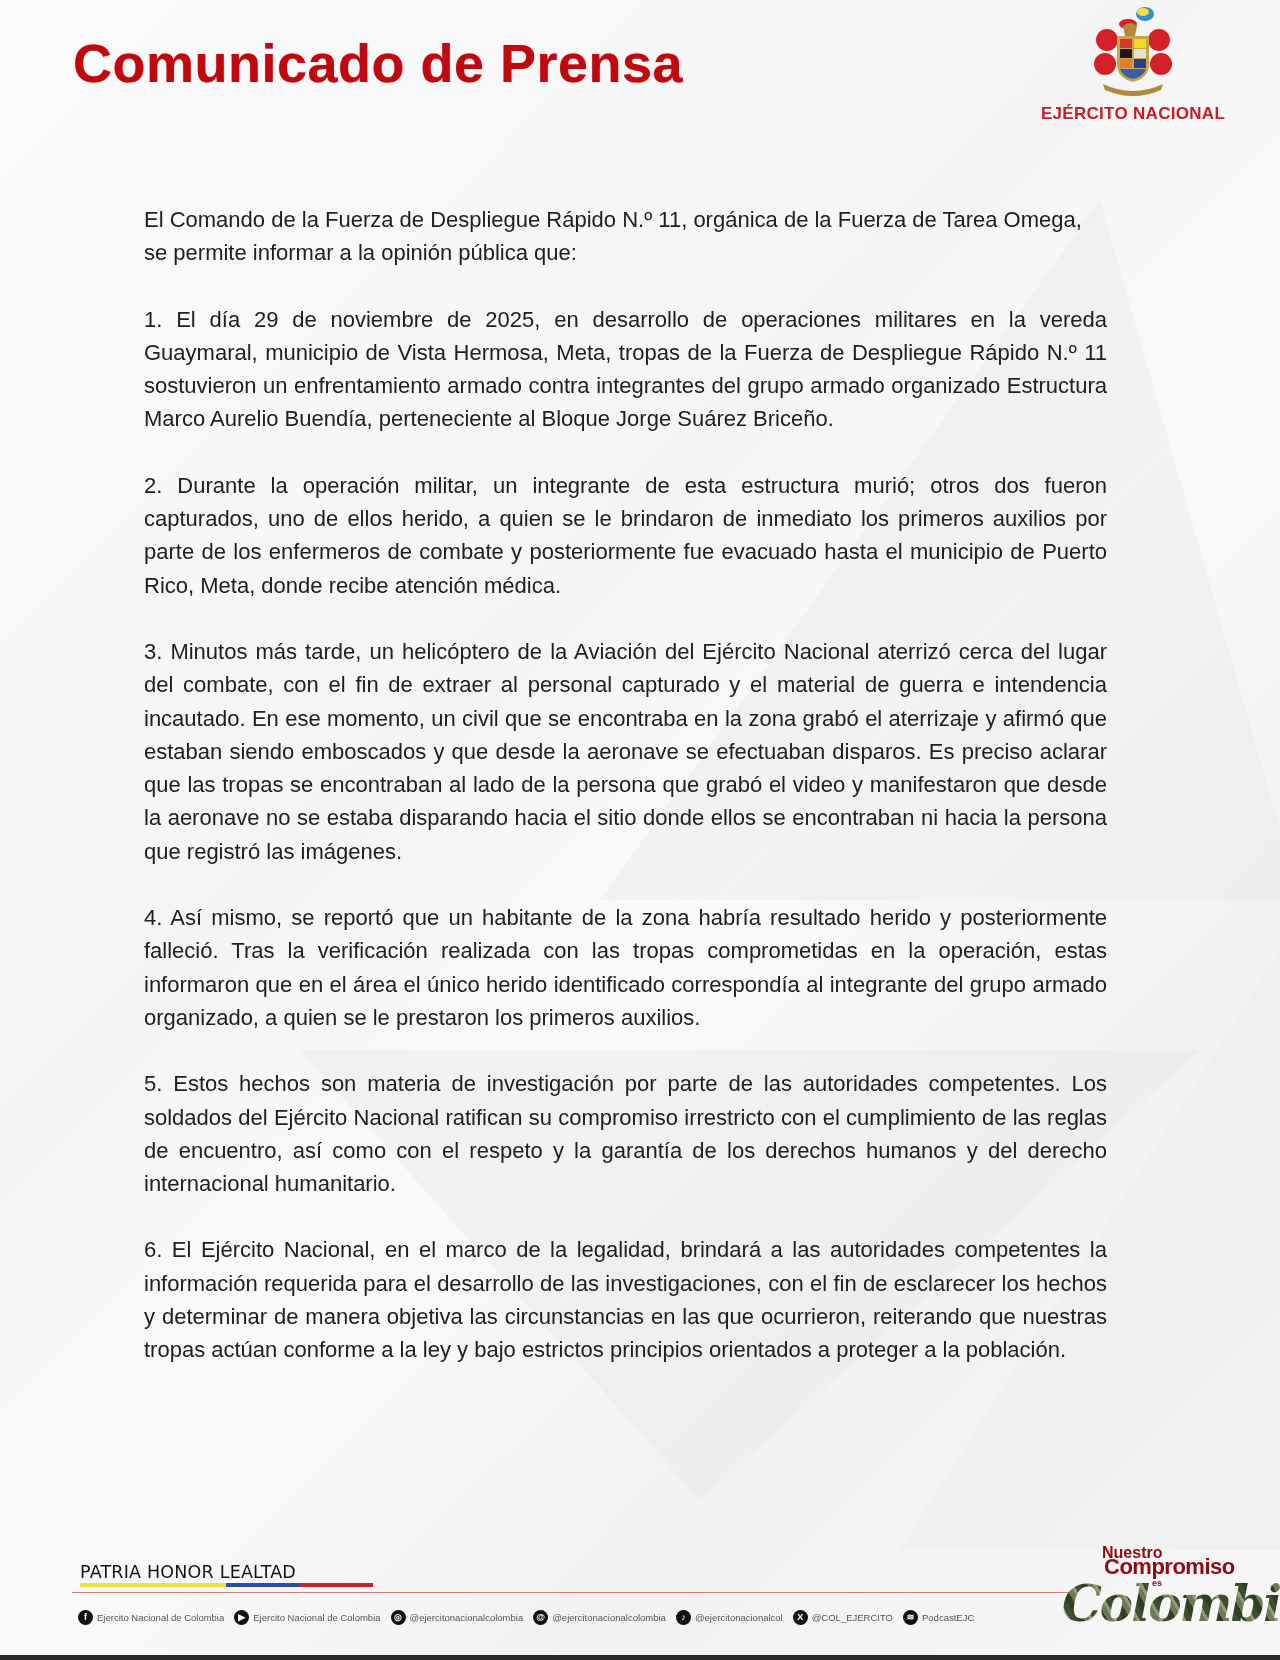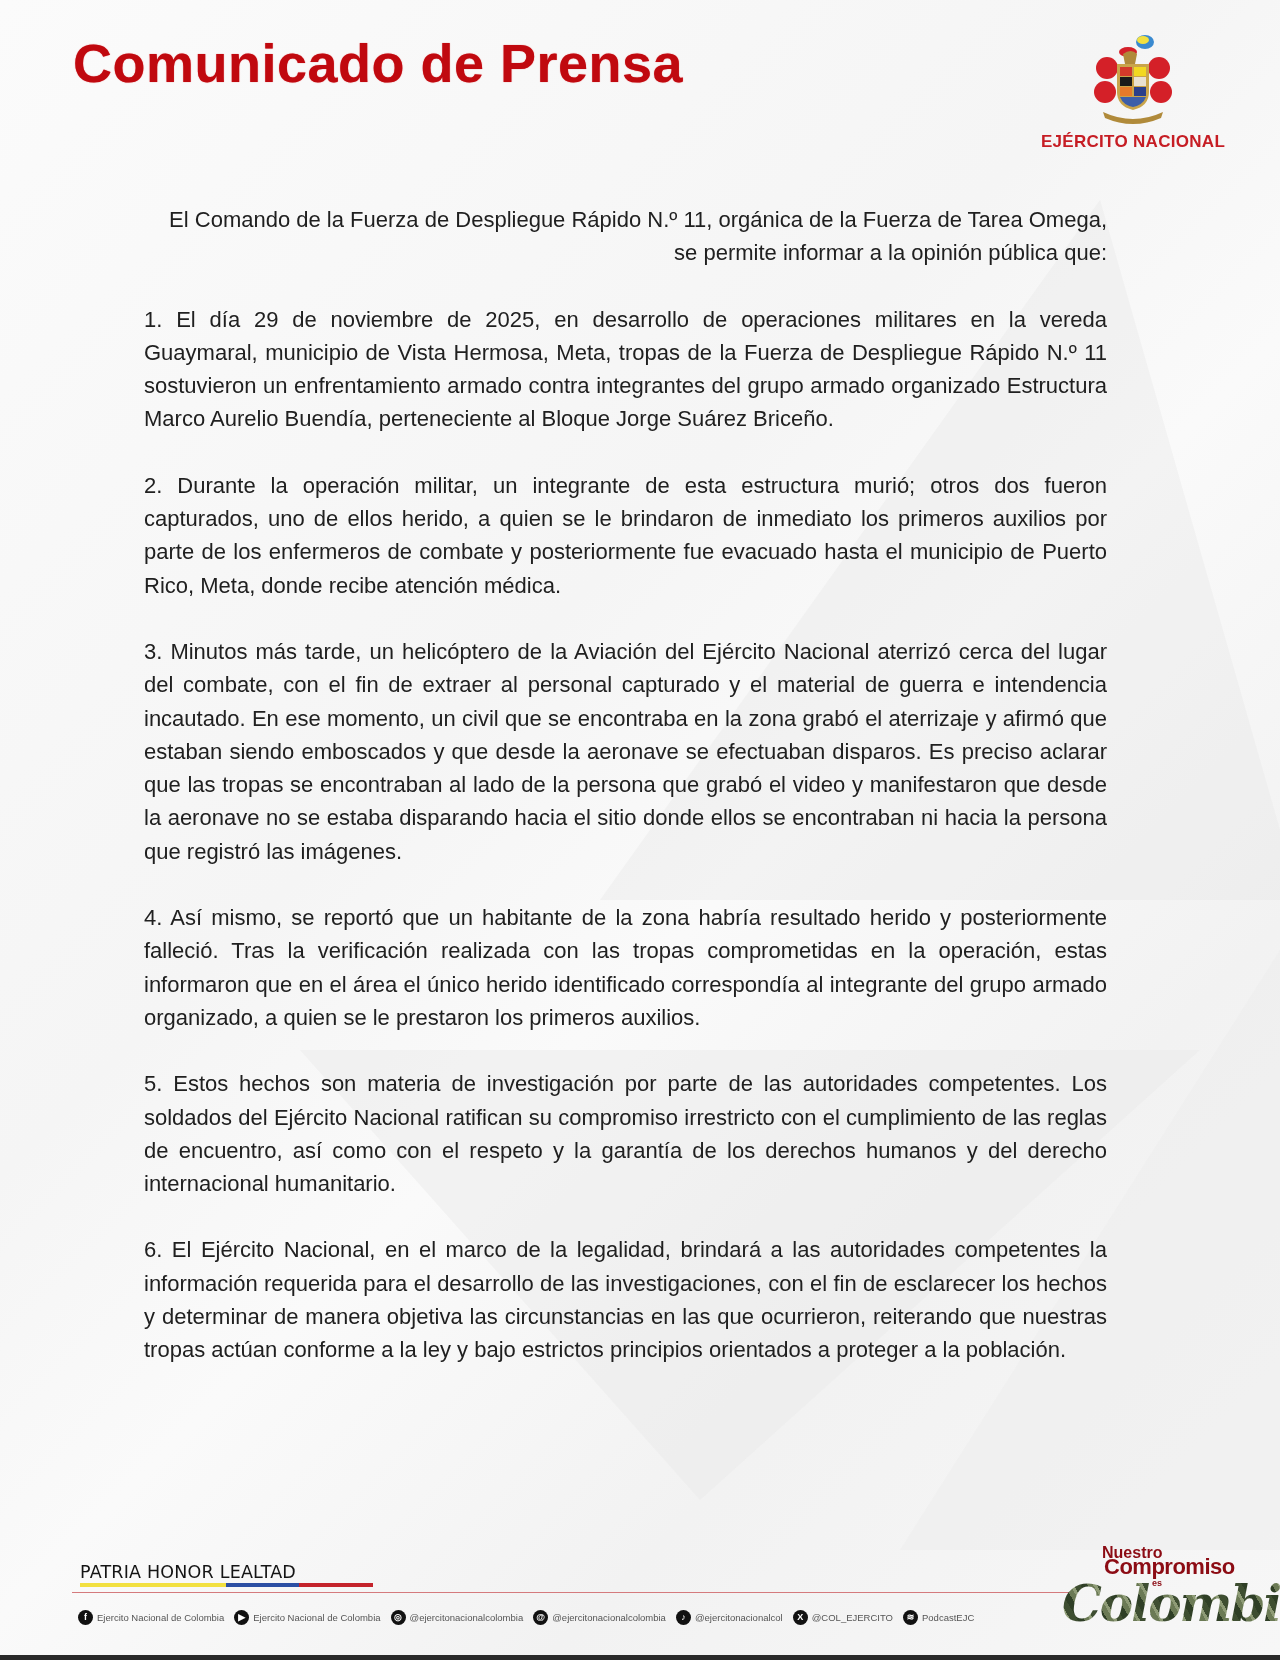--- a/index.html
+++ b/index.html
@@ -15,27 +15,27 @@
   .facet.c { left:900px; top:950px; width:0; height:0; border-left:380px solid transparent; border-bottom:600px solid rgba(236,236,236,0.4); }
 
   .title {
     position:absolute; left:73px; top:36px;
     font-family:"Liberation Sans", sans-serif; font-weight:bold;
     font-size:54px; letter-spacing:0.5px; color:#c0090f; line-height:1;
     text-shadow: 0 0 1px #e05a5e;
   }
   .meta { position:absolute; left:108px; top:120px; font-style:italic; font-size:20px; color:#555; line-height:31px; font-family:"DejaVu Sans", sans-serif; font-weight:300; }
 
-  .logo { position:absolute; left:1020px; top:32px; width:226px; text-align:center; }
+  .logo { position:absolute; left:1020px; top:4px; width:226px; text-align:center; }
   .crest { display:block; margin:0 auto; }
   .logo-text { display:block; margin-top:4px; font-weight:bold; font-size:17px; color:#c61d24; letter-spacing:0.3px; }
 
   .body { position:absolute; left:144px; top:203px; width:963px; font-size:22px; line-height:33.3px; color:#202020; }
   .body p { margin:0 0 33px 0; text-align:justify; }
-  .body p.intro { text-align:right; }
+  .body p.intro { text-align:left; }
 
   .motto { position:absolute; left:80px; top:1562px; font-weight:400; font-size:17.5px; letter-spacing:0.2px; color:#141414; font-family:"DejaVu Sans", sans-serif; }
   .motto-bar { position:absolute; left:80px; top:1583px; height:4px; width:293px; display:flex; }
   .motto-bar span { display:block; height:4px; }
 
   .footer-line { position:absolute; left:72px; top:1592px; width:1000px; height:1px; background:#d57a7d; }
 
   .socials { position:absolute; left:78px; top:1610px; display:flex; align-items:center; gap:10px; font-size:9.5px; color:#555; white-space:nowrap; }
   .soc { display:flex; align-items:center; gap:4px; }
   .soc-icon { width:15px; height:15px; border-radius:50%; background:#111; color:#fff; font-size:9px; line-height:15px; text-align:center; font-weight:bold; }

